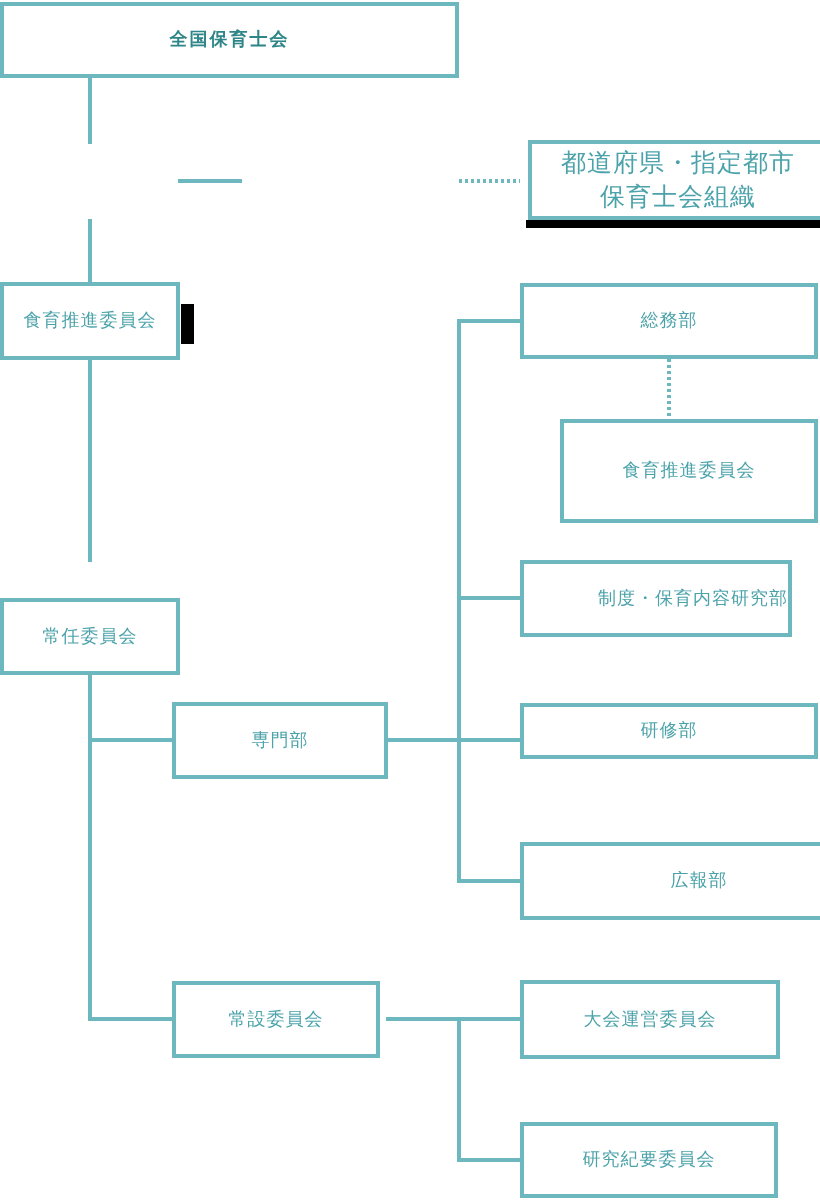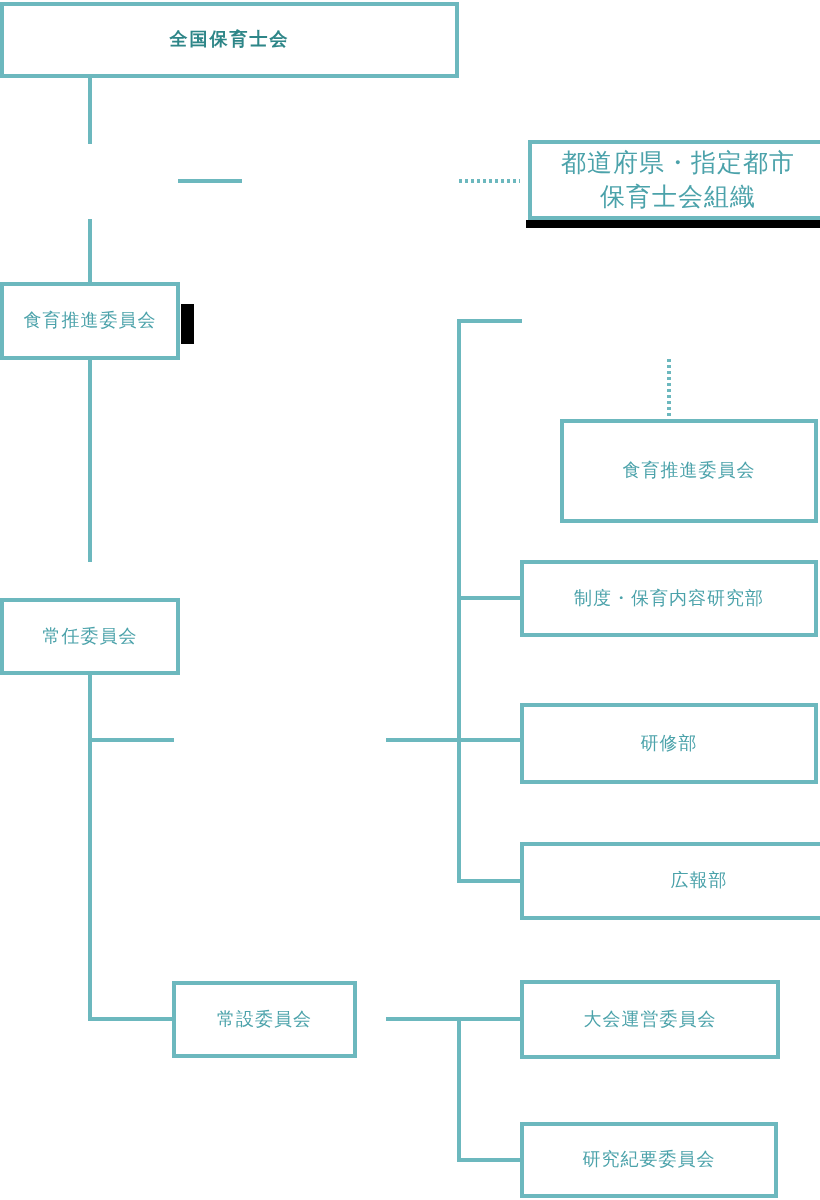--- a/index.html
+++ b/index.html
@@ -96,39 +96,45 @@
   </div>
 
   <div class="node" style="left:0px; top:282px; width:180px; height:78px;">
     <span>食育推進委員会</span>
   </div>
 
   <div class="node" style="left:0px; top:562px; width:180px; height:77px;margin-top:36px;">
     <span>常任委員会</span>
   </div>
 
+  <div class="node" style="left:172px; top:702px; width:216px; height:77px;">
+    <span>専門部</span>
+  </div>
 
+  <div class="node" style="left:520px; top:283px; width:298px; height:76px;">
+    <span>総務部</span>
+  </div>
 
   <div class="node" style="left:560px; top:419px; width:258px; height:104px;">
     <span>食育推進委員会</span>
   </div>
 
-  <div class="node" style="left:520px; top:560px; width:298px; height:77px;">
+  <div class="node" style="left:520px; top:560px; width:272px; height:77px;align-items:flex-end;">
     <span>制度・保育内容研究部</span>
   </div>
 
-  <div class="node" style="left:520px; top:703px; width:298px; height:81px;">
+  <div class="node" style="left:520px; top:703px; width:298px; height:56px;">
     <span>研修部</span>
   </div>
 
   <div class="node" style="left:520px; top:842px; width:358px; height:78px;">
     <span>広報部</span>
   </div>
 
-  <div class="node" style="left:172px; top:981px; width:185px; height:77px;align-items:center;">
+  <div class="node" style="left:172px; top:981px; width:208px; height:77px;align-items:center;">
     <span>常設委員会</span>
   </div>
 
   <div class="node" style="left:520px; top:980px; width:260px; height:79px;">
     <span>大会運営委員会</span>
   </div>
 
   <div class="node" style="left:520px; top:1122px; width:258px; height:76px;">
     <span>研究紀要委員会</span>
   </div>

